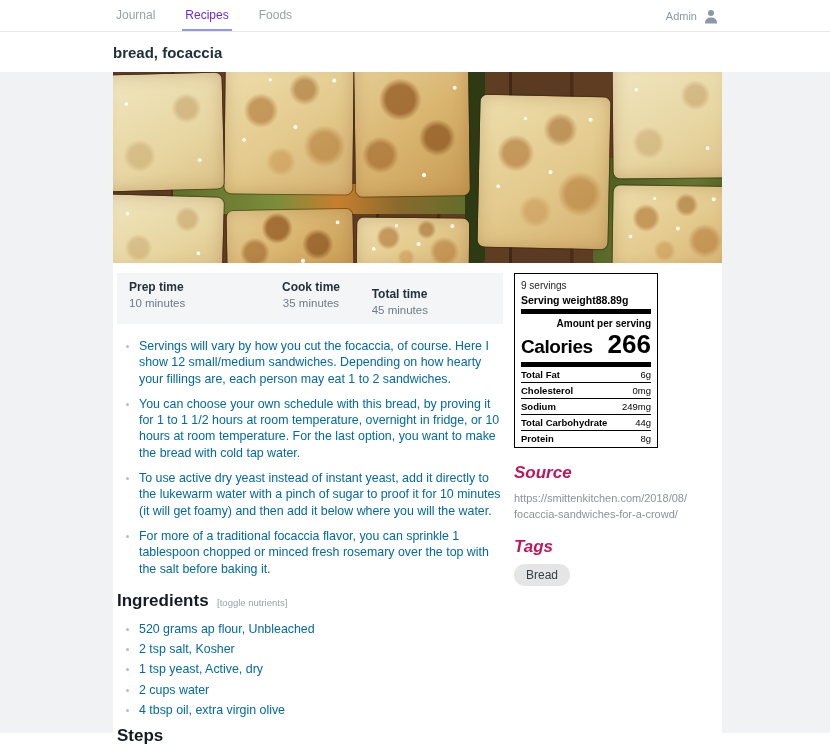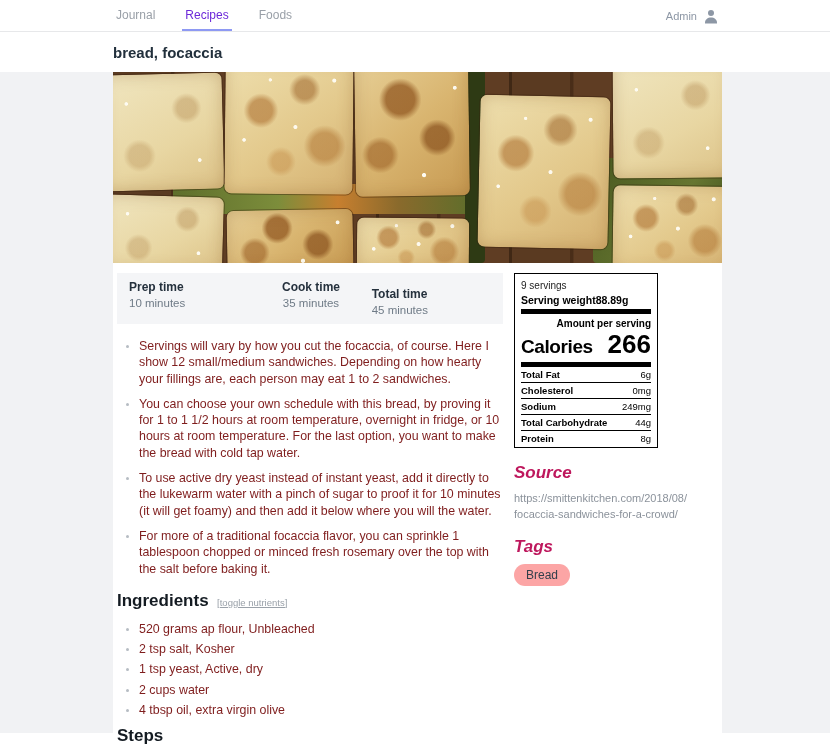--- a/index.html
+++ b/index.html
@@ -69,29 +69,29 @@
   .timerow { background:#f4f5f7; display:flex; padding:7px 10px 8px 12px; }
   .time-cell { flex:1; }
   .time-cell:nth-child(2) { text-align:center; }
   .time-cell:nth-child(3) { text-align:left;margin-top:7px; }
   .time-label { font-size:12px; font-weight:bold; color:#25313d; }
   .time-value { font-size:11.5px; color:#6f7b87; margin-top:3px; }
 
   
   .note-list, .ing-list { list-style:none; margin-top:14px; }
   .note-list li, .ing-list li { position:relative; padding-left:22px;
-    font-size:12.4px; line-height:16.3px; color:#7f1d1d; margin-bottom:9px; }
+    font-size:12.4px; line-height:16.3px; color:#0369a1; margin-bottom:9px; }
   .note-list li::before, .ing-list li::before { content:""; position:absolute;
     left:9px; top:7px; width:3px; height:3px; border-radius:50%; background:#b6bcc3; }
   .ing-list { margin-top:10px; }
   .ing-list li { margin-bottom:4px; }
 
   .sec-head { margin-top:14px; }
   .sec-head h2 { display:inline; font-size:17px; font-weight:bold; color:#141b22; }
-  .toggle-link { font-size:9.5px; color:#9aa1a9; margin-left:4px; cursor:pointer;text-decoration:underline; }
+  .toggle-link { font-size:9.5px; color:#9aa1a9; margin-left:4px; cursor:pointer; }
 
   .steps-head { margin-top:8px; }
   .step-list { margin:11px 0 0 0; padding-left:22px; }
   .step-list li { font-size:12.4px; line-height:16.3px; color:#3d4b59; }
 
   
   .nutrition { width:144px; border:1px solid #000; background:#fff; color:#000;
     padding:4px 6px 0 6px; }
   .nf-title { font-size:20.5px; font-weight:800; letter-spacing:-0.8px; line-height:1.02; white-space:nowrap; }
   .nf-servings { font-size:10px; color:#222; margin:2px 0 3px; }
@@ -103,21 +103,21 @@
   .nf-cal-label { font-size:19px; font-weight:800; letter-spacing:-0.4px; }
   .nf-cal-value { font-size:26px; font-weight:800; }
   .nf-row { display:flex; justify-content:space-between; font-size:9.5px;
     padding:2px 0; border-bottom:1px solid #000; }
   .nf-row:last-child { border-bottom:none; padding-bottom:3px; }
   .nf-row .lbl { font-weight:bold; }
 
   .side-h2 { font-size:17px; font-weight:bold; color:#be185d; margin:15px 0 7px;font-style:italic; }
   .source-url { font-size:11px; line-height:16px; color:#8b929b; width:176px;
     overflow-wrap:break-word; cursor:pointer; }
-  .chip { display:inline-block; background:#fca5a5; color:#323f4b; font-size:12px;
+  .chip { display:inline-block; background:#e5e5e5; color:#323f4b; font-size:12px;
     padding:4px 12px; border-radius:14px; cursor:pointer; }
 </style>
 </head>
 <body>
 
 <div class="backdrop"></div>
 
 <div class="appbar">
   <div class="tab">Journal</div>
   <div class="tab active">Recipes</div>

